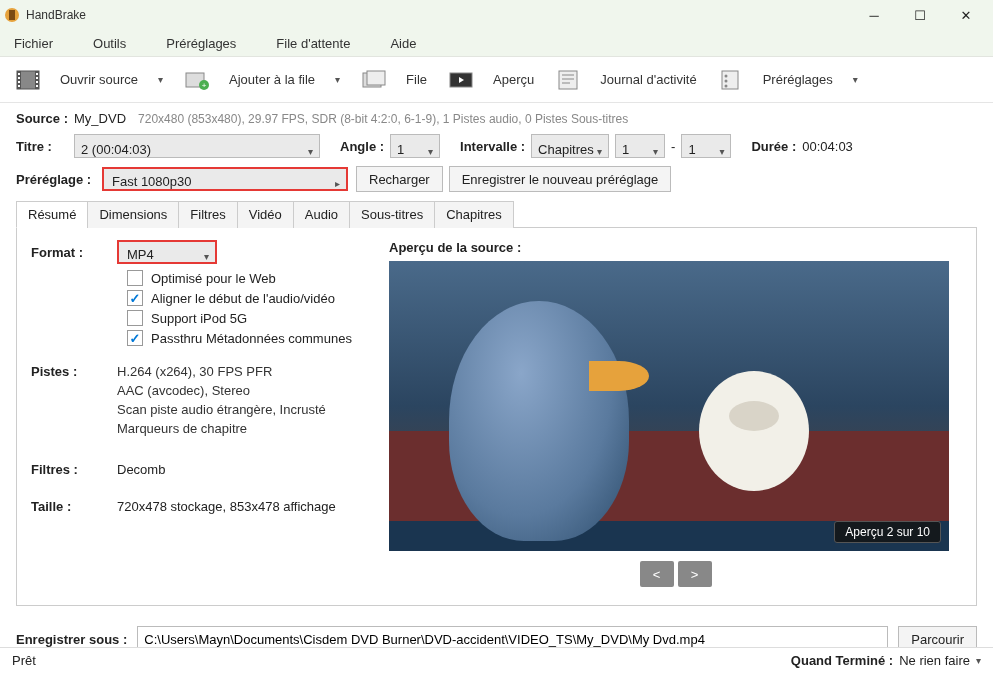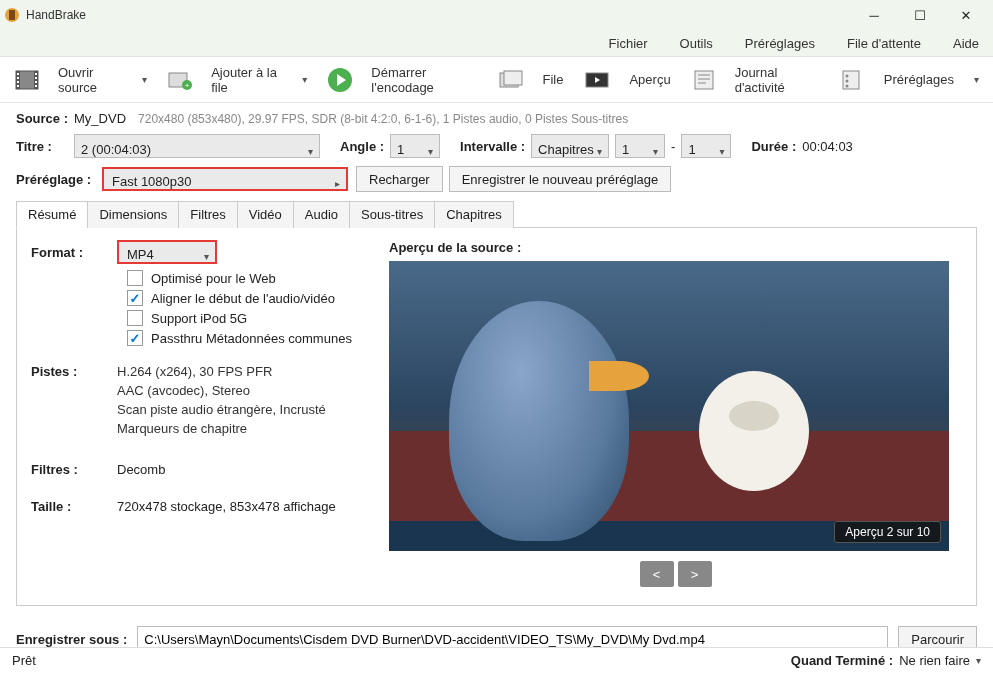--- a/index.html
+++ b/index.html
@@ -3,21 +3,21 @@
 <meta charset="utf-8">
 <style>
 * { box-sizing: border-box; margin: 0; padding: 0; font-family: "Segoe UI", Tahoma, sans-serif; }
 body { background: #fff; width: 993px; height: 673px; overflow: hidden; font-size: 13px; color: #222; }
 
 .titlebar { height: 30px; background: #f0f6ed; display: flex; align-items: center; padding: 0 4px; }
 .titlebar .app-icon { width: 16px; height: 16px; margin-right: 6px; }
 .titlebar .title { flex: 1; font-size: 12px; color: #333; }
 .titlebar .win-btn { width: 46px; height: 30px; display: flex; align-items: center; justify-content: center; color: #222; }
 
-.menubar { height: 27px; background: #f0f6ed; display: flex; align-items: center; padding: 0 4px; gap: 12px; border-bottom: 1px solid #e2e5df; justify-content: flex-end; }
+.menubar { height: 27px; background: #f0f6ed; display: flex; align-items: center; padding: 0 4px; gap: 20px; border-bottom: 1px solid #e2e5df; }
 .menubar .menu-item { padding: 4px 10px; font-size: 13px; color: #333; }
 
 .toolbar { height: 46px; background: #fff; display: flex; align-items: center; padding: 0 6px; gap: 4px; border-bottom: 1px solid #e5e5e5; }
 .tool-btn { display: flex; align-items: center; padding: 4px 8px; gap: 18px; border-radius: 3px; }
 .tool-btn .ticon { width: 28px; height: 28px; display: flex; align-items: center; justify-content: center; }
 .tool-btn .tlabel { font-size: 13px; color: #333; }
 
 .content { padding: 8px 16px; }
 .row { display: flex; align-items: center; margin-bottom: 8px; gap: 6px; }
 .label-bold { font-weight: 600; font-size: 13px; }
@@ -114,29 +114,20 @@
           <rect x="2" y="4" width="18" height="14" fill="#ddd" stroke="#888"></rect>
           <circle cx="20" cy="16" r="5" fill="#4caf50"></circle>
           <text x="20" y="19" text-anchor="middle" fill="#fff" font-size="8">+</text>
         </svg>
       </span>
     <span class="tlabel">Ajouter à la file</span>
     <span style="font-size:10px;color:#555;margin-left:2px;">▾</span>
   </div>
   <div class="tool-btn">
     <span class="ticon">
-        <svg width="26" height="26" viewBox="0 0 26 26">
-          <circle cx="13" cy="13" r="12" fill="#4caf50"></circle>
-          <polygon points="10,7 10,19 19,13" fill="#fff"></polygon>
-        </svg>
-      </span>
-    <span class="tlabel">Démarrer l'encodage</span>
-  </div>
-  <div class="tool-btn">
-    <span class="ticon">
         <svg width="26" height="22" viewBox="0 0 26 22">
           <rect x="2" y="4" width="18" height="14" fill="#ddd" stroke="#888"></rect>
           <rect x="6" y="2" width="18" height="14" fill="#eee" stroke="#888"></rect>
         </svg>
       </span>
     <span class="tlabel">File</span>
   </div>
   <div class="tool-btn">
     <span class="ticon">
         <svg width="26" height="22" viewBox="0 0 26 22">
@@ -169,21 +160,21 @@
     <span class="tlabel">Préréglages</span>
     <span style="font-size:10px;color:#555;margin-left:2px;">▾</span>
   </div>
 </div>
 
 <div class="content">
 
   <div class="row">
     <span class="label-bold">Source :</span>
     <span>My_DVD</span>
-    <span class="src-info">720x480 (853x480), 29.97 FPS, SDR (8-bit 4:2:0, 6-1-6), 1 Pistes audio, 0 Pistes Sous-titres</span>
+    <span class="src-info">720x480 (853x480), 29.97 FPS, SDR (8-bit 4:2:0, 6-1-9), 1 Pistes audio, 0 Pistes Sous-titres</span>
   </div>
 
   <div class="row">
     <span class="label-bold" style="width:52px;">Titre :</span>
     <div class="dropdown" style="width:246px;">
       <span>2  (00:04:03)</span>
         <span class="arrow">▾</span>
     </div>
     <span class="label-bold" style="margin-left:14px;">Angle :</span>
     <div class="dropdown" style="width:50px;">

